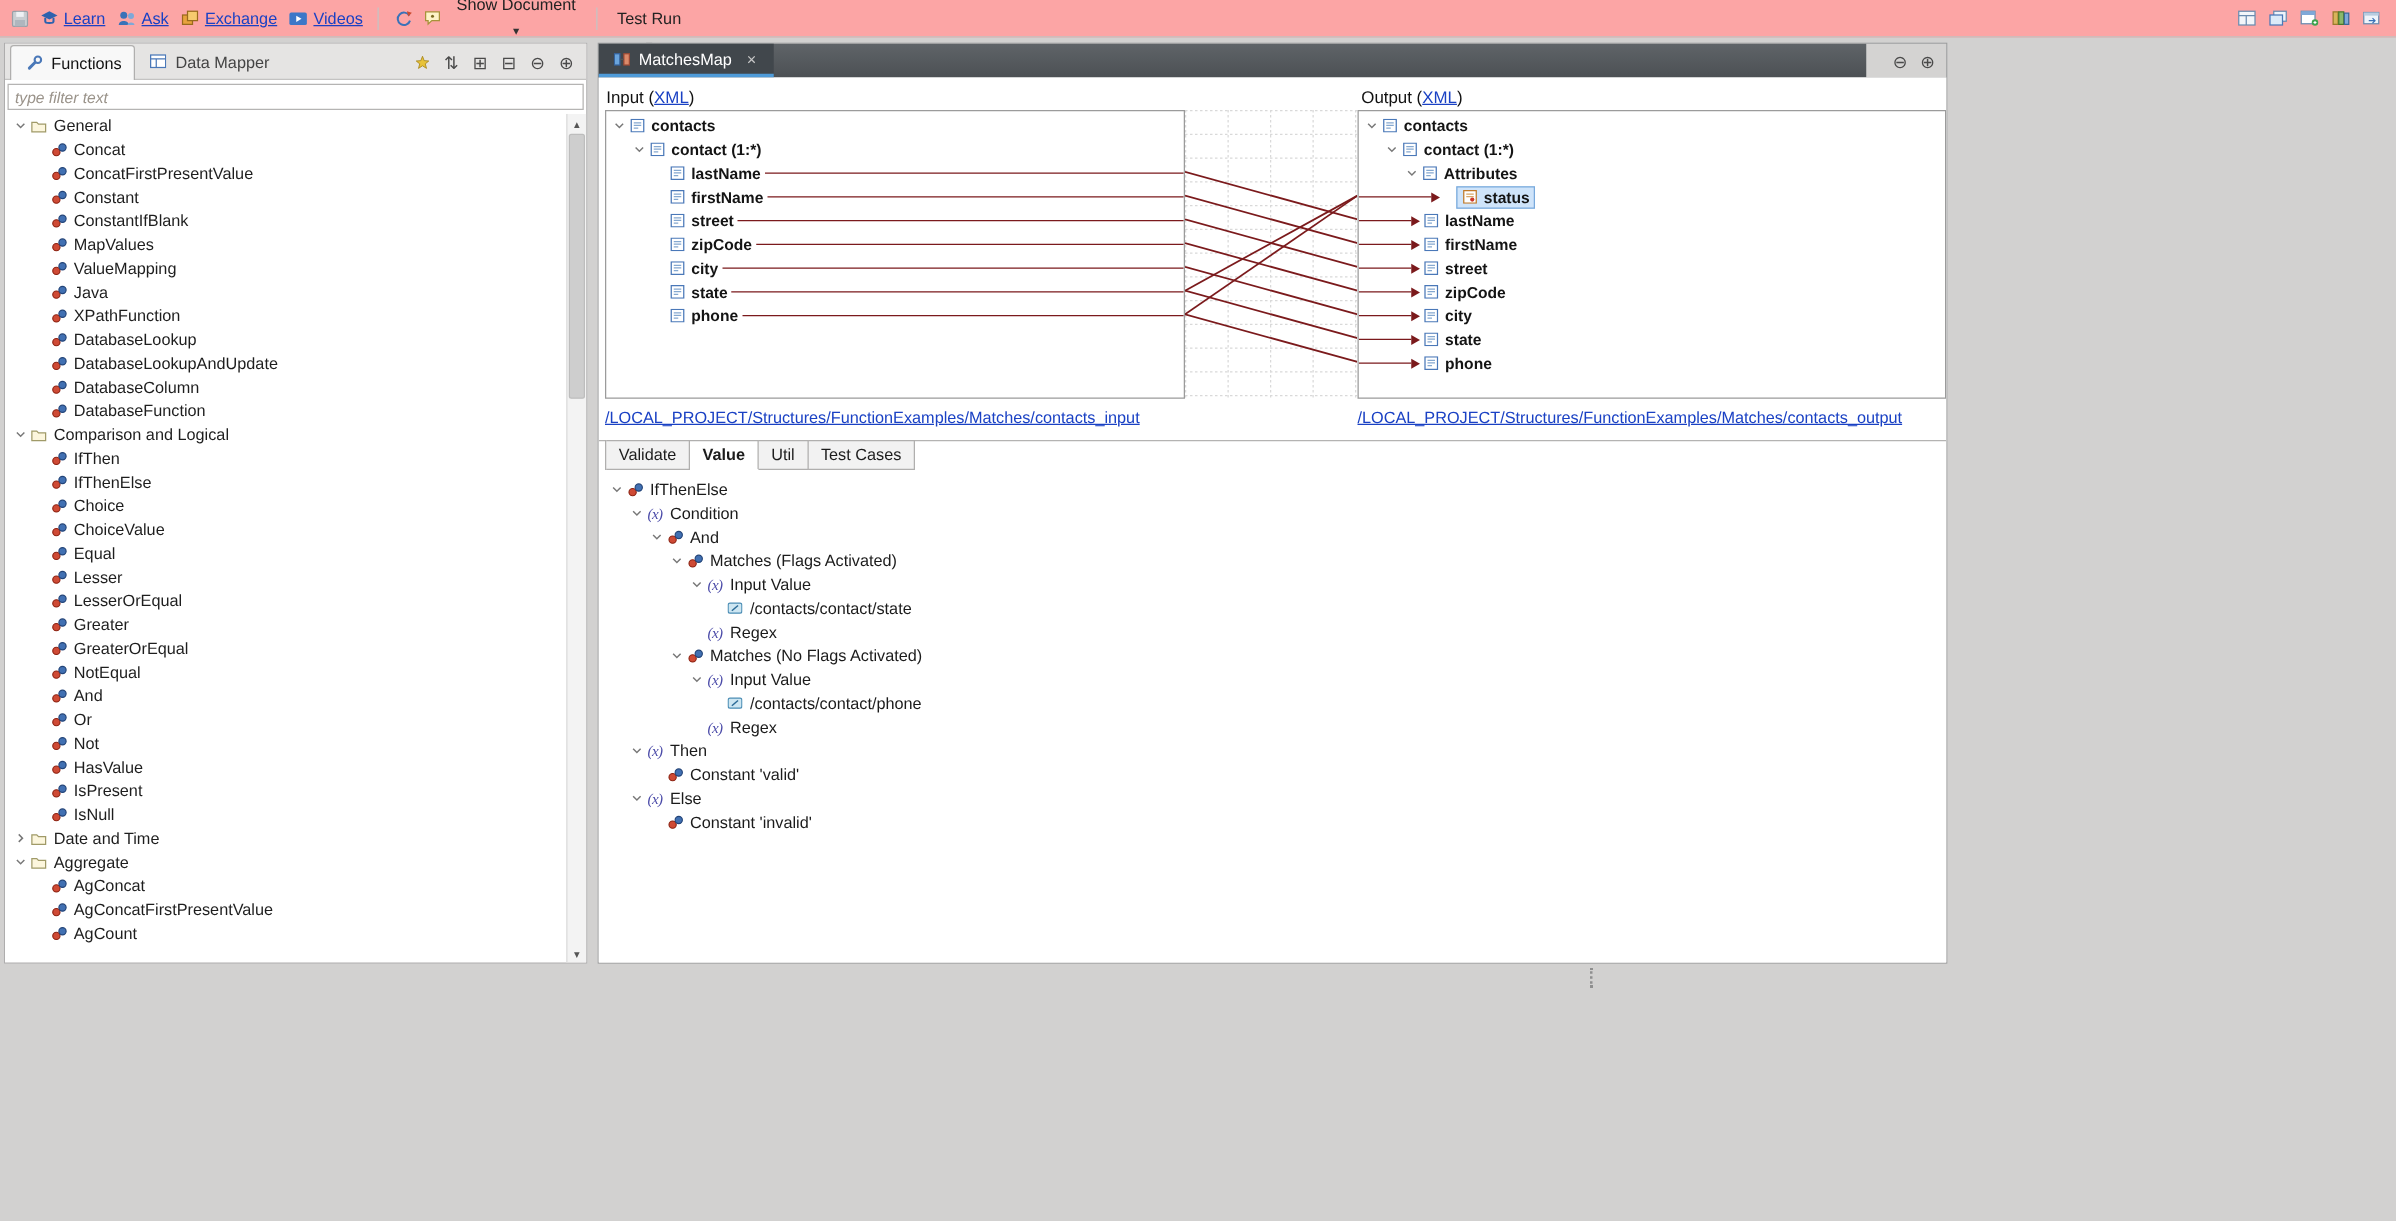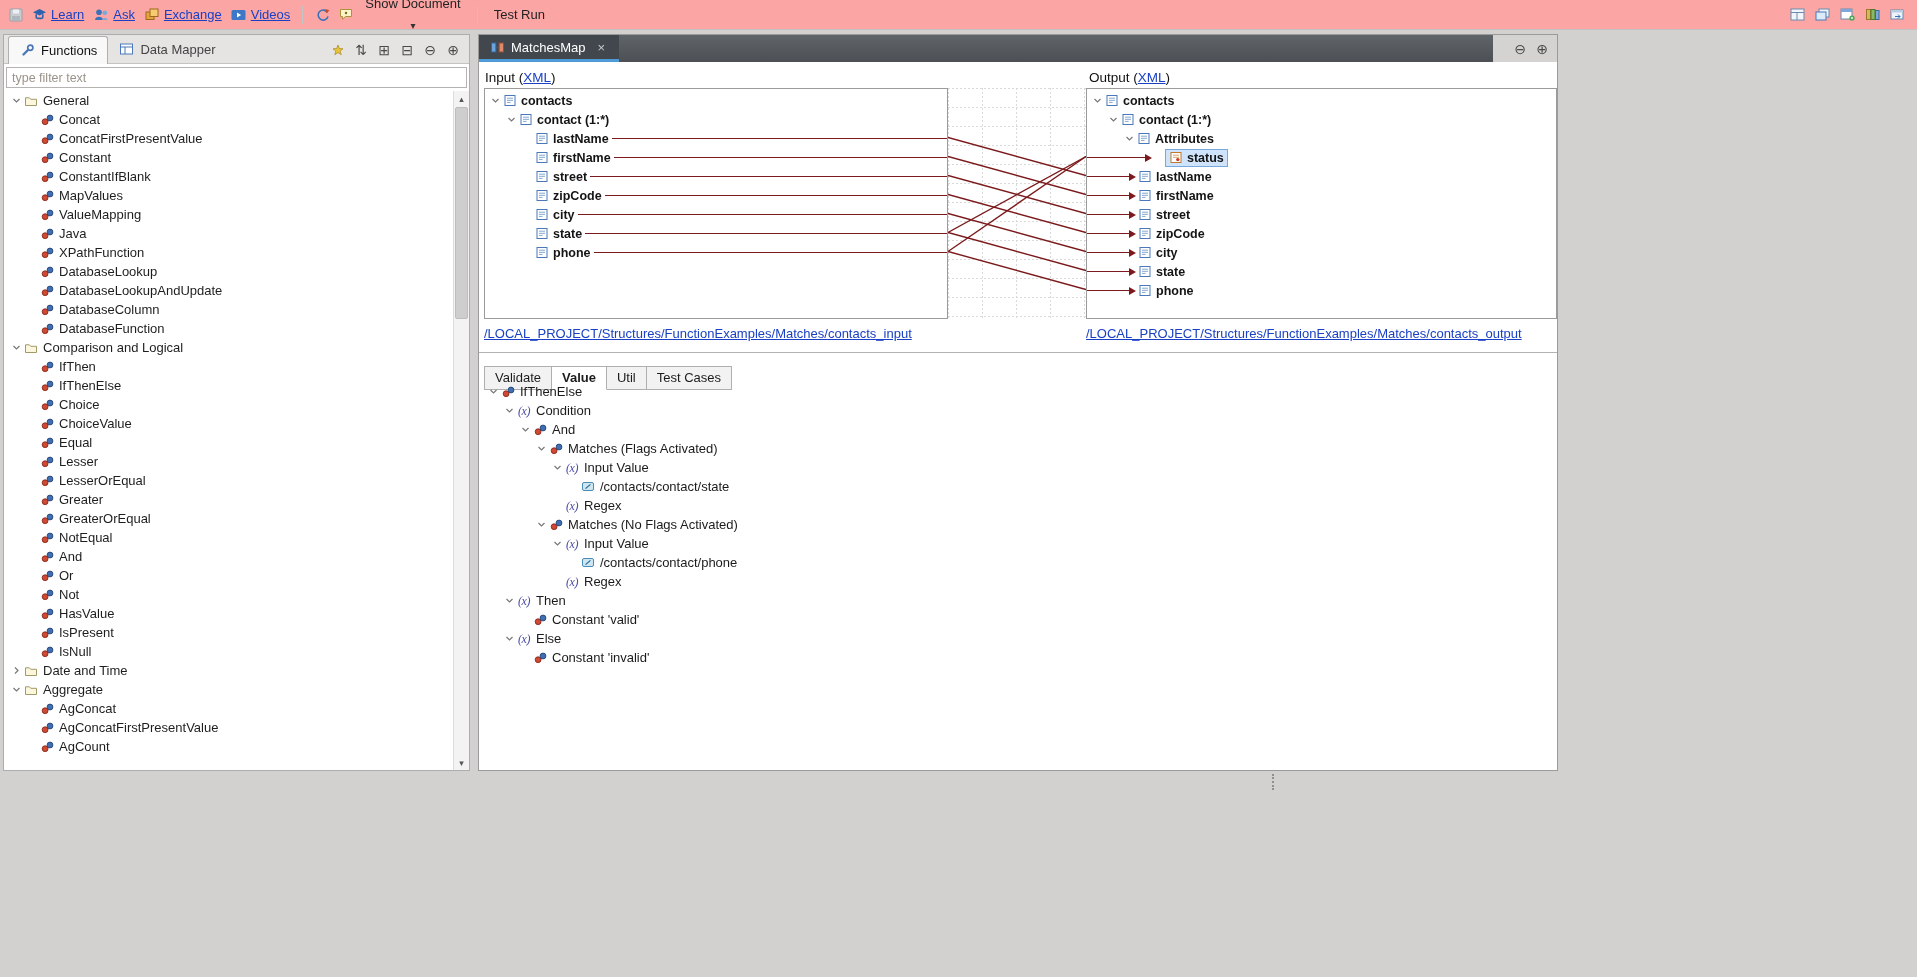--- a/index.html
+++ b/index.html
@@ -25,21 +25,21 @@
   .chevc { width:13px; height:13px; flex:none; display:inline-flex; align-items:center; justify-content:center; }
 
   
   #left-panel { position:absolute; left:3px; top:34px; width:467px; height:737px;
                 background:#fff; border:1px solid #aeadad; display:flex; flex-direction:column; }
   .vtabbar { height:29px; background:#e5e4e3; border-bottom:1px solid #c4c3c2; display:flex; align-items:flex-end; padding:0 4px; flex:none; }
   .vtab { display:inline-flex; align-items:center; gap:6px; padding:5px 10px 6px; color:#444; cursor:default; }
   .vtab.active { background:#f8f8f8; border:1px solid #b0afae; border-bottom:none; border-radius:3px 3px 0 0; margin-bottom:-1px; color:#111; }
   #view-toolbar { margin-left:auto; display:inline-flex; align-items:center; gap:7px; padding:0 4px 5px 0; }
   #filter-input { display:block; margin:3px 2px; width:calc(100% - 4px); height:21px; border:1px solid #b5b4b3;
-                  padding:2px 5px; font-family:"Liberation Sans",sans-serif; font-size:12.5px; color:#333; }
+                  padding:2px 5px; font-family:"Liberation Sans",sans-serif; font-size:12.5px; color:#333;font-style:italic; }
   #filter-input::placeholder { color:#9a938a; }
   #tree-wrap { flex:1; position:relative; overflow:hidden; }
   #left-tree { position:absolute; left:0; top:0; right:16px; bottom:0; overflow:hidden; }
   .trow { height:19px; display:flex; align-items:center; padding-left:6px; white-space:nowrap; cursor:default; }
   .tlabel { margin-left:4px; color:#1e1e1e; }
 
   
   #scrollbar { position:absolute; right:0; top:0; bottom:0; width:16px; background:#f3f3f3; border-left:1px solid #dcdcdc; }
   .scroll-arrow { position:absolute; left:0; width:15px; height:15px; display:flex; align-items:center; justify-content:center; font-size:9px; color:#555; }
   #scroll-up { top:0; }
@@ -71,21 +71,21 @@
   .lead { height:0; border-top:1.5px solid #7b1a1c; align-self:center; flex:none; }
   .ah { width:0; height:0; border-left:7px solid #7b1a1c; border-top:4px solid transparent; border-bottom:4px solid transparent; flex:none; margin-right:1px; }
   .trail { flex:1; height:0; border-top:1.5px solid #7b1a1c; margin-left:3px; align-self:center; }
   .selbox { background:#cfe4fa; border:1px solid #78a9dc; padding:0 3px 0 2px; display:inline-flex; align-items:center; gap:3px;margin-left:12px; }
   .selbox .slabel { margin-left:0; }
 
   .pathlink { position:absolute; top:264px; font-size:13px; white-space:nowrap; }
   #input-path { left:5px; } #output-path { left:607px; }
 
   #hsep { position:absolute; top:290px; left:0; right:0; border-top:1px solid #b4b3b2; }
-  #btabs { position:absolute; top:304px; left:5px; display:inline-flex; background:#f2f2f2; border-left:1px solid #b0afae; }
+  #btabs { position:absolute; top:290px; left:5px; display:inline-flex; background:#f2f2f2; border-left:1px solid #b0afae; }
   .btab { padding:3px 10px 4px; border-right:1px solid #b0afae; border-bottom:1px solid #b0afae; border-top:1px solid #b0afae; color:#1c1c1c; cursor:default; }
   .btab.active { font-weight:bold; background:#fff; border-bottom-color:#fff; }
 
   #value-tree { position:absolute; top:320px; left:0; right:0; bottom:0; overflow:hidden; }
   .vrow { height:19px; display:flex; align-items:center; padding-left:8px; white-space:nowrap; color:#1b1b1b; }
   .vrow .vlabel { margin-left:4px; }
 
   
   #sash-handle { position:absolute; left:1272px; top:774px; width:6px; height:16px; border-left:2px dotted #8f8f8f; }
 </style>

